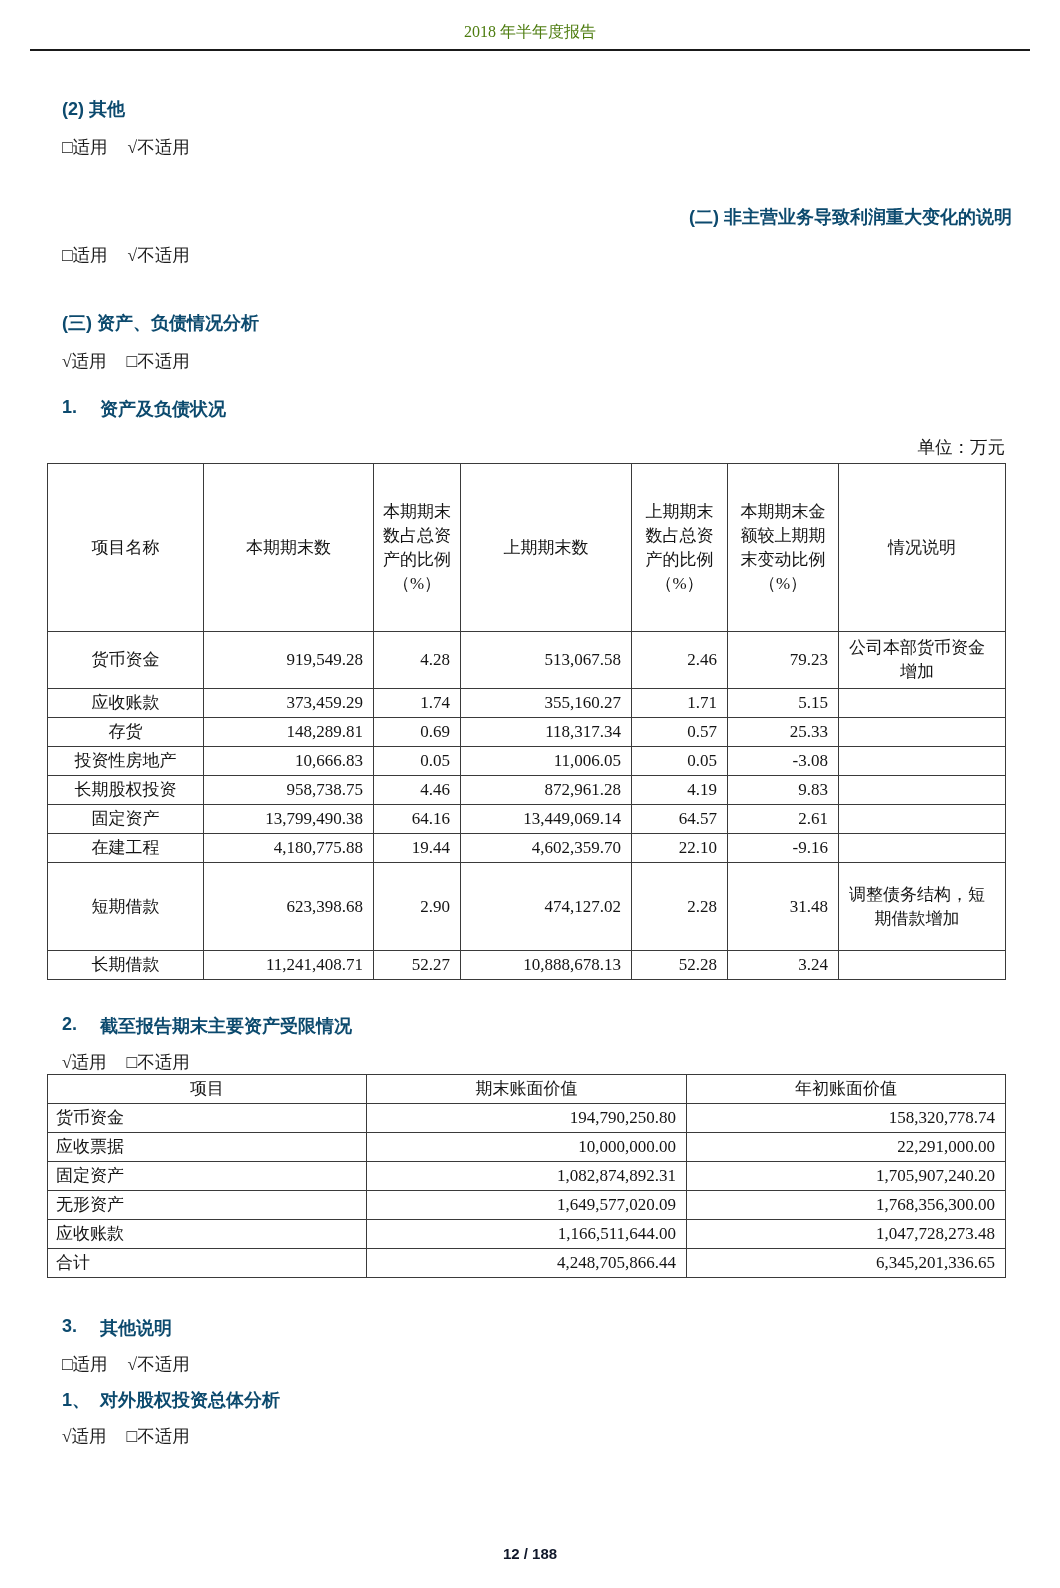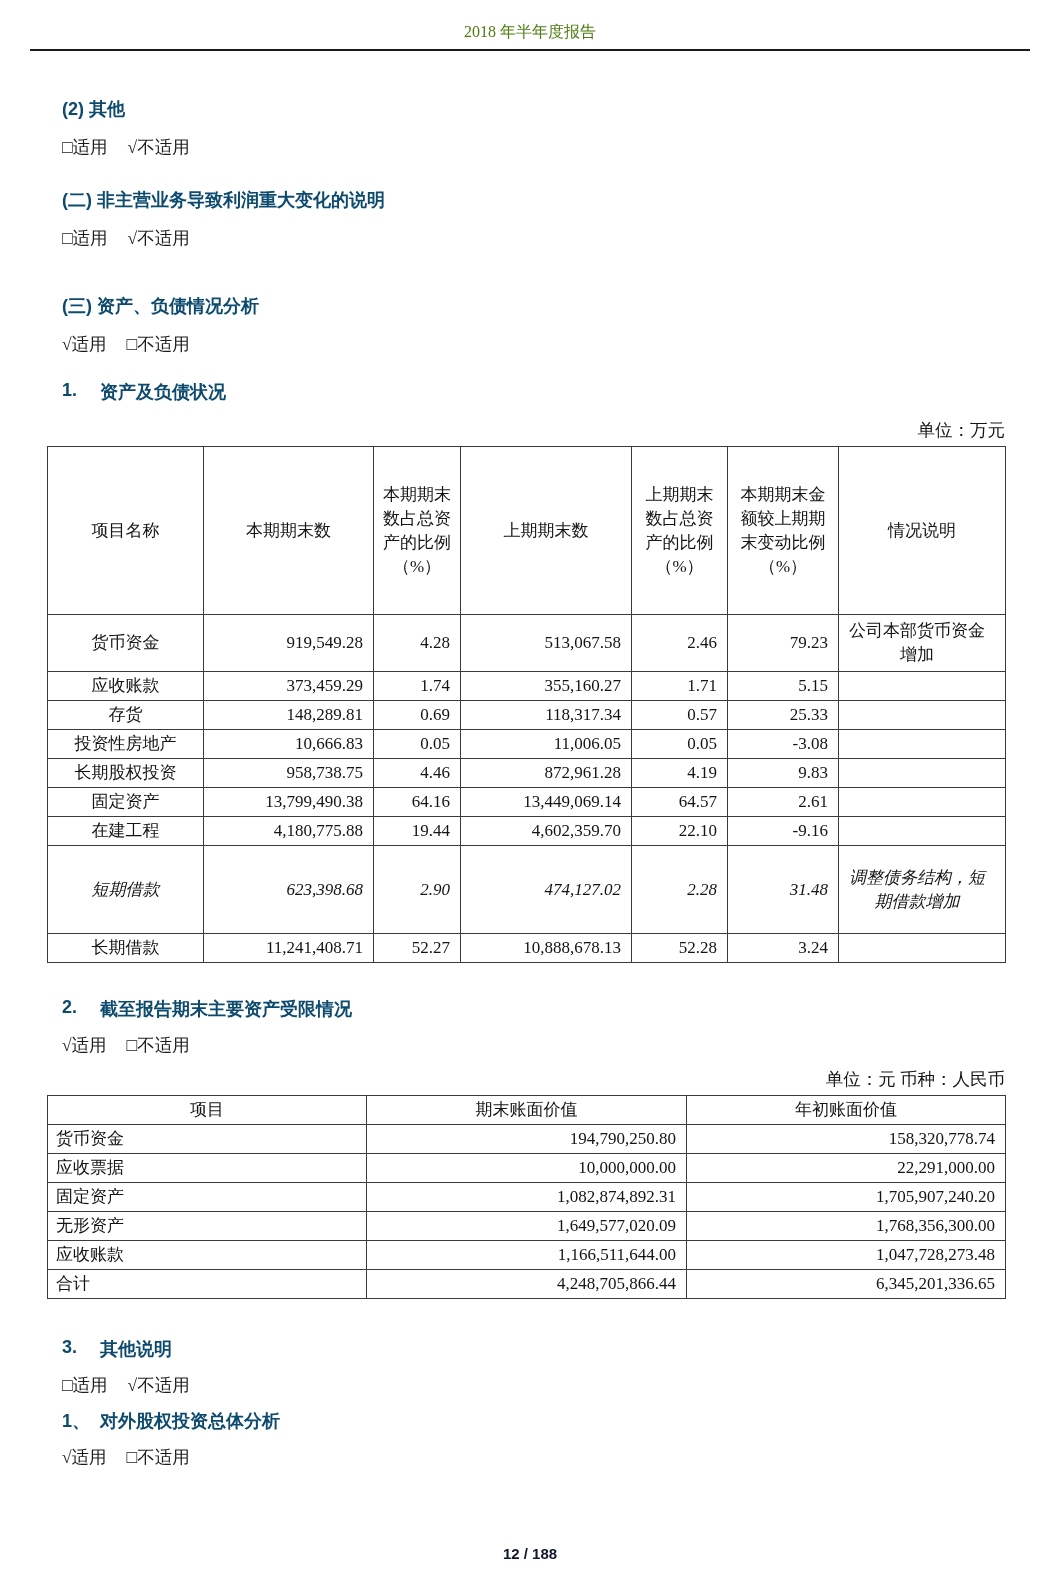--- a/index.html
+++ b/index.html
@@ -61,21 +61,21 @@
     font-weight: normal;
     overflow: hidden;
   }
   th { text-align: center; vertical-align: middle; }
   td.c-item { text-align: center; }
   td.c-num  { text-align: right; padding-right: 10px; }
   td.c-note { text-align: center; padding-left: 3px; padding-right: 13px; }
   td.l-item { text-align: left; padding-left: 8px; }
   tr.r-std  { height: 28px; }
   tr.r-tall { height: 57px; }
-  tr.r-xtall{ height: 88px; font-style: italic; }
+  tr.r-xtall{ height: 88px; }
   tr.r-hdr  { height: 29px; }
   #table1 thead tr { height: 168px; }
   #table2 tr { height: 29px; }
 
   .footer {
     position: absolute;
     bottom: 26px; left: 0;
     width: 100%;
     text-align: center;
     font-family: "Liberation Sans", "DejaVu Sans", sans-serif;
@@ -90,21 +90,21 @@
 <div class="doc-header">2018 年半年度报告</div>
 <div class="header-rule"></div>
 
 <div class="content">
 
   <div class="h-bold sec-heading first">(2) 其他</div>
   <div class="apply-line">
     <span class="opt1">□适用</span><span class="opt2">√不适用</span>
   </div>
 
-  <div class="h-bold sec-heading" style="margin-top:29px;">(二) 非主营业务导致利润重大变化的说明</div>
+  <div class="h-bold sec-heading" style="margin-top:46px;text-align:right;">(二) 非主营业务导致利润重大变化的说明</div>
   <div class="apply-line">
     <span class="opt1">□适用</span><span class="opt2">√不适用</span>
   </div>
 
   <div class="h-bold sec-heading" style="margin-top:44px;">(三) 资产、负债情况分析</div>
   <div class="apply-line">
     <span class="opt1">√适用</span><span class="opt2">□不适用</span>
   </div>
 
   <div class="h-bold num-heading">
@@ -220,21 +220,20 @@
     </tbody>
   </table>
 
   <div class="h-bold num-heading" style="margin-top:34px;">
     <span class="num">2.</span>
       <span>截至报告期末主要资产受限情况</span>
   </div>
   <div class="apply-line" style="margin-top:12px;">
     <span class="opt1">√适用</span><span class="opt2">□不适用</span>
   </div>
-  <div class="unit-note in-content" style="margin-top:10px;">单位：元 币种：人民币</div>
 
   <table id="table2">
     <colgroup>
       <col style="width:319px">
         <col style="width:320px">
         <col style="width:319px">
     </colgroup>
     <thead>
       <tr class="r-hdr">
         <th>项目</th>

